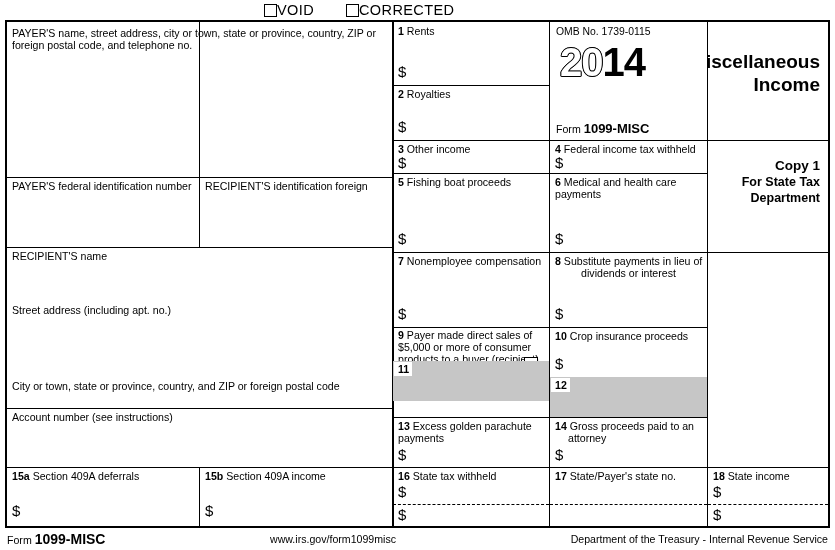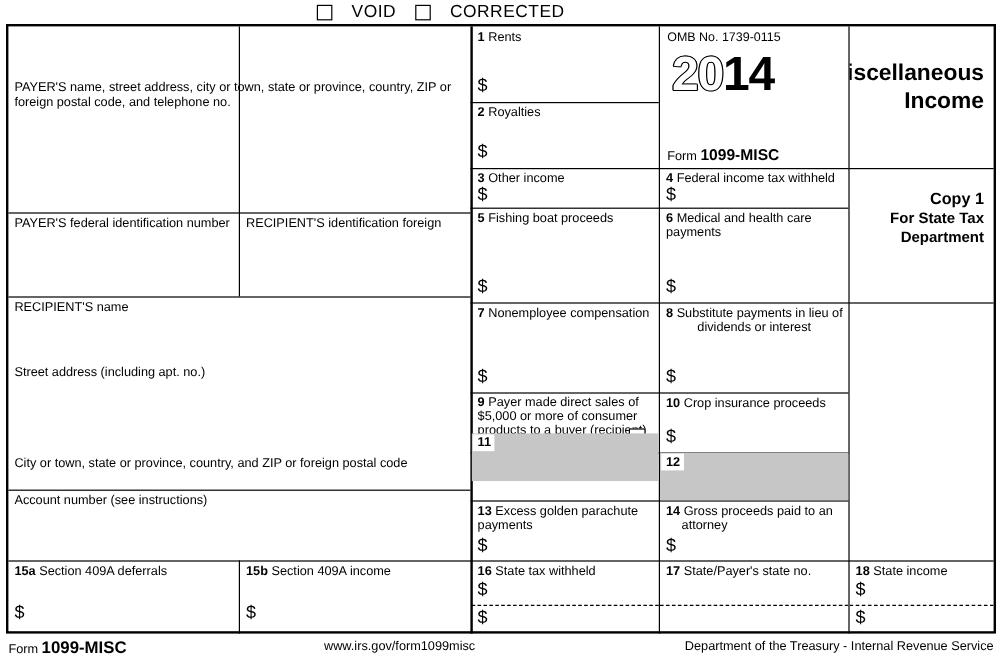--- a/index.html
+++ b/index.html
@@ -8,21 +8,21 @@
     font-family:"Liberation Sans", sans-serif;
     color:#000;
     -webkit-font-smoothing:antialiased;
   }
   #form{position:relative;width:835px;height:550px;overflow:hidden;}
 
   
   .topstrip{
     position:absolute;left:0;top:0;width:835px;height:20px;
   }
-  .cbwrap{position:absolute;display:flex;align-items:center;gap:16px;padding-left:36px;}
+  .cbwrap{position:absolute;display:flex;align-items:center;gap:0;padding-left:36px;}
   .cbox{
     width:13px;height:13px;border:1.6px solid #000;background:#fff;
     box-sizing:border-box;display:block;
   }
   .cblabel{font-size:14.5px;letter-spacing:.4px;}
 
   
   .frame{
     position:absolute;left:5px;top:20px;width:825px;height:508px;
     border:2px solid #000;box-sizing:border-box;
@@ -129,21 +129,21 @@
     <div class="h" style="left:385px;top:118px;width:315px;"></div>
     <div class="h" style="left:385px;top:151px;width:315px;"></div>
     <div class="h" style="left:385px;top:230px;width:315px;"></div>
     <div class="h" style="left:385px;top:305px;width:315px;"></div>
     <div class="h" style="left:385px;top:355px;width:315px;"></div>
     <div class="h" style="left:385px;top:395px;width:315px;"></div>
 
     <div class="h" style="left:700px;top:118px;width:121px;"></div>
     <div class="h" style="left:700px;top:230px;width:121px;"></div>
 
-    <div class="cell" style="left:0;top:0;width:385px;height:155px;margin-top:40px;">
+    <div class="cell" style="left:0;top:0;width:385px;height:155px;">
       <div class="lbl" style="top:5px;right:6px;">PAYER'S name, street address, city or town, state or province, country, ZIP or foreign postal code, and telephone no.</div>
     </div>
 
     <div class="cell" style="left:0;top:155px;width:192px;height:70px;">
       <div class="lbl">PAYER'S federal identification number</div>
     </div>
 
     <div class="cell" style="left:193px;top:155px;width:192px;height:70px;">
       <div class="lbl">RECIPIENT'S identification foreign</div>
     </div>

